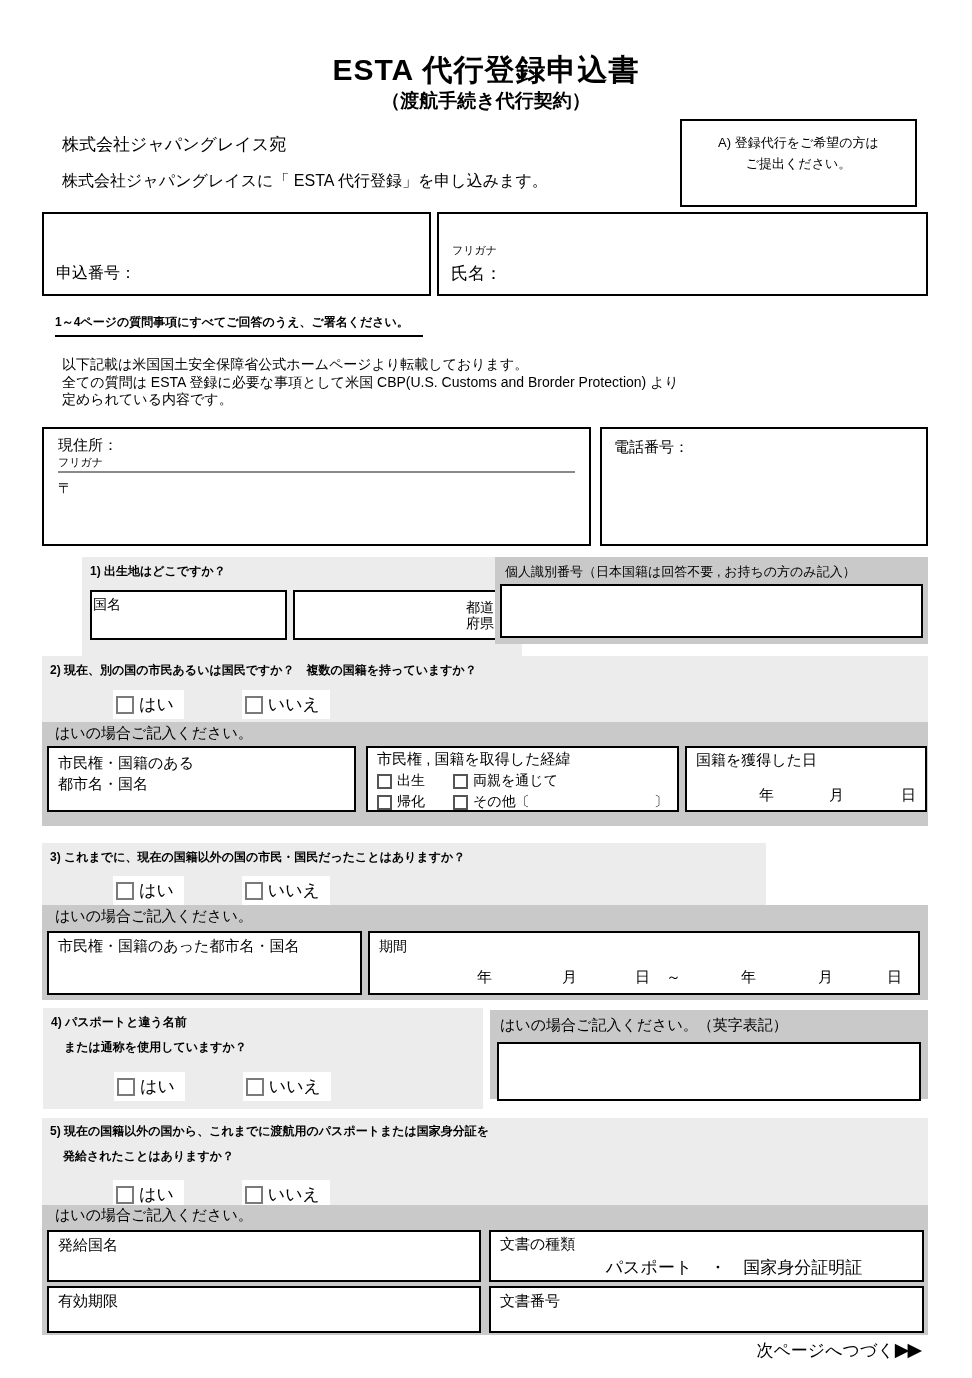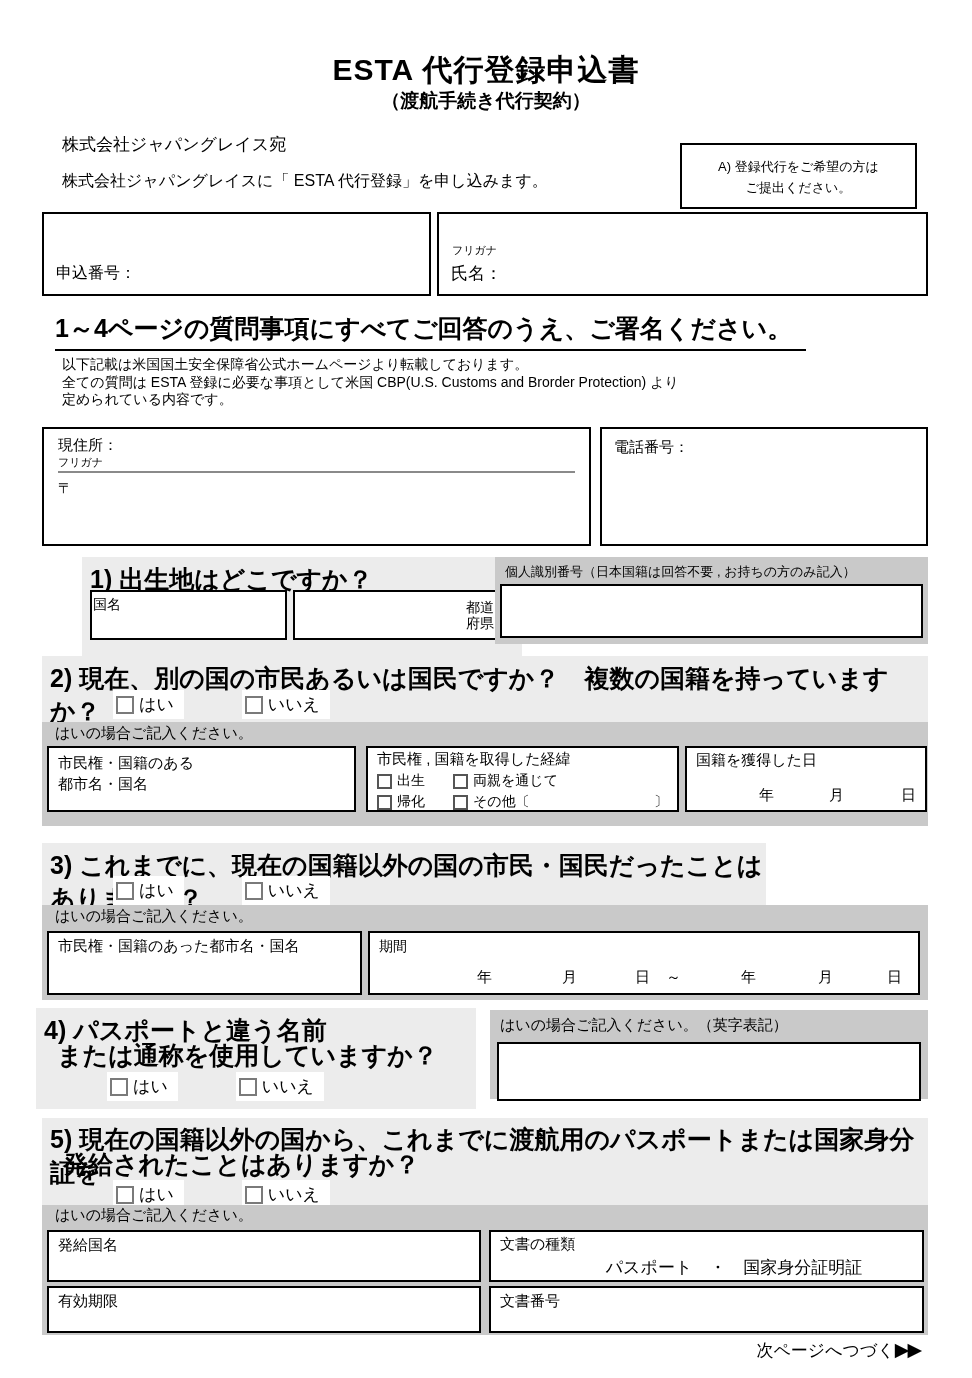--- a/index.html
+++ b/index.html
@@ -6,21 +6,21 @@
   .page{
     position:relative;width:972px;height:1378px;background:#fff;
     font-family:"Liberation Sans","DejaVu Sans",sans-serif;color:#000;overflow:hidden;
   }
   .abs{position:absolute;}
   .bx{position:absolute;border:2px solid #000;background:#fff;box-sizing:border-box;}
   .g-light{position:absolute;background:#ececec;}
   .g-dark{position:absolute;background:#c9c9c9;}
   .t-title{font-size:30px;font-weight:bold;letter-spacing:1px;}
   .t-sub{font-size:19px;font-weight:bold;}
-  .t-h{font-size:25px;font-weight:bold;}
+  .t-h{font-size:12px;font-weight:bold;}
   .t-17{font-size:17px;}
   .t-16{font-size:16px;}
   .t-15{font-size:15px;}
   .t-14{font-size:14px;}
   .t-13{font-size:13px;}
   .t-11{font-size:11px;}
   .center{text-align:center;width:100%;}
   .cbrow{position:absolute;display:flex;gap:58px;}
   .cbx{display:inline-flex;align-items:center;gap:5px;background:#fff;padding:3px 10px 3px 3px;font-size:17px;}
   .sq{width:14px;height:14px;border:2px solid #7a7a7a;background:#fff;flex:none;}
@@ -30,21 +30,21 @@
   .underline-h{border-bottom:2px solid #000;padding:0 14px 4px 0;display:inline-block;}
 </style>
 </head>
 <body>
 
 <div class="page">
 
   <div class="abs center t-title" style="top:50px;">ESTA 代行登録申込書</div>
   <div class="abs center t-sub" style="top:88px;">（渡航手続き代行契約）</div>
 
-  <div class="bx" style="left:680px;top:119px;width:237px;height:66px;margin-top:24px;">
+  <div class="bx" style="left:680px;top:119px;width:237px;height:88px;">
     <div class="center t-13" style="margin-top:11px;line-height:1.65;">
       <div>A) 登録代行をご希望の方は</div>
       <div>ご提出ください。</div>
     </div>
   </div>
 
   <div class="abs t-17" style="left:62px;top:133px;">株式会社ジャパングレイス宛</div>
   <div class="abs t-16" style="left:62px;top:171px;">株式会社ジャパングレイスに「 ESTA 代行登録」を申し込みます。</div>
 
   <div class="bx" style="left:42px;top:212px;width:389px;height:84px;">
@@ -169,21 +169,21 @@
         <span style="margin-left:70px;">月</span>
         <span style="margin-left:58px;">日</span>
         <span style="margin-left:16px;">～</span>
         <span style="margin-left:60px;">年</span>
         <span style="margin-left:62px;">月</span>
         <span style="margin-left:54px;">日</span>
       </div>
     </div>
   </div>
 
-  <div class="g-light" style="left:36px;top:1008px;width:440px;height:101px;">
+  <div class="g-light" style="left:43px;top:1008px;width:440px;height:101px;">
     <div class="abs t-h" style="left:8px;top:6px;">4) パスポートと違う名前</div>
     <div class="abs t-h" style="left:21px;top:31px;">または通称を使用していますか？</div>
     <div class="cbrow" style="left:71px;top:64px;">
       <span class="cbx">
           <span class="sq"></span>
           <span>はい</span>
         </span>
       <span class="cbx">
           <span class="sq"></span>
           <span>いいえ</span>

